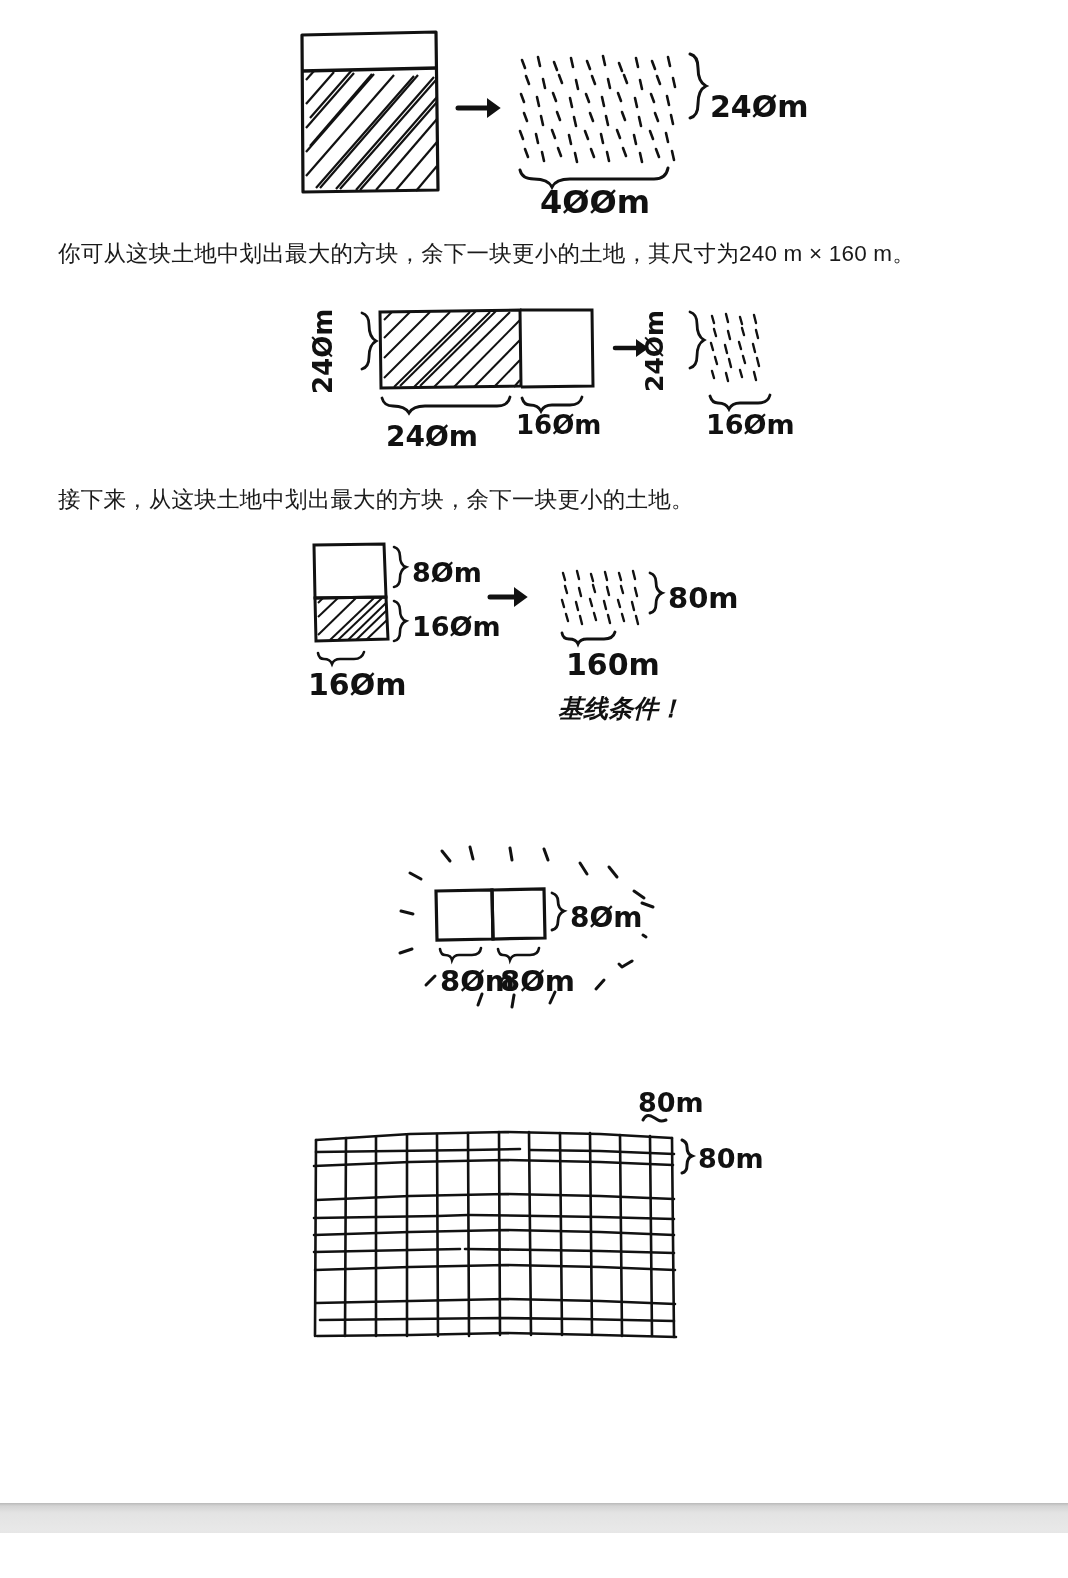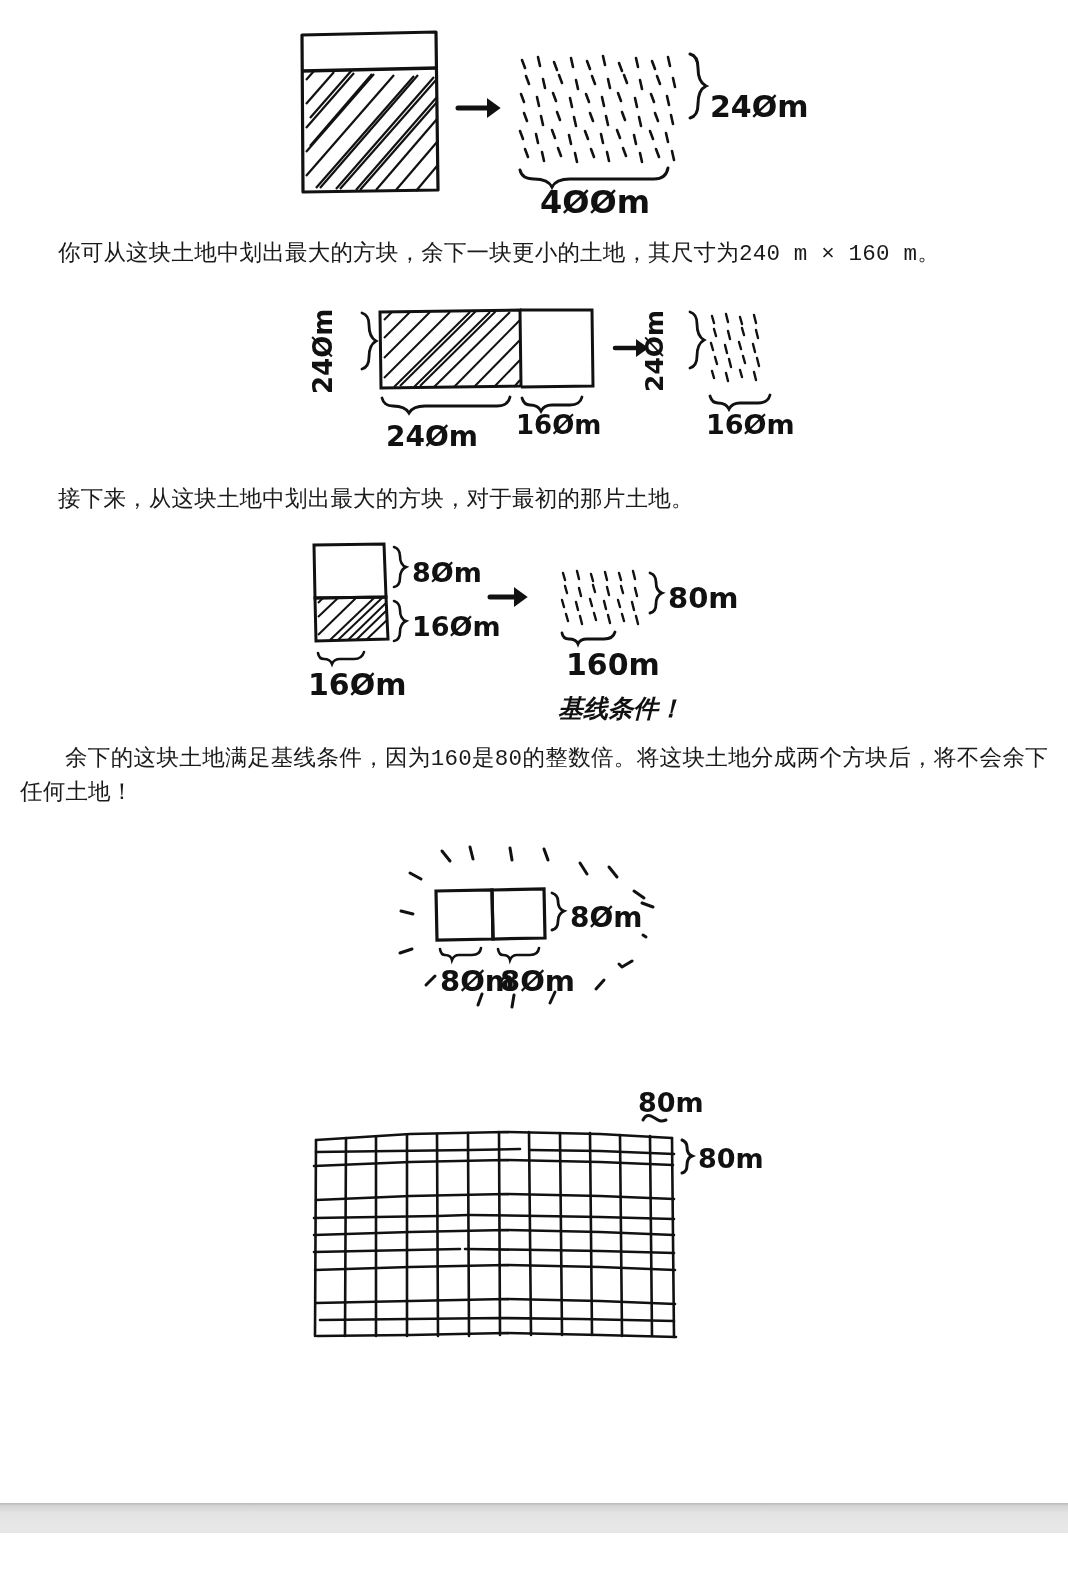--- a/index.html
+++ b/index.html
@@ -19,21 +19,21 @@
     left: 0; top: 0;
     width: 1068px;
     height: 1503px;
     background: #fff;
   }
   .figure {
     position: absolute;
   }
   .para {
     position: absolute;
-    font-family: Liberation Mono, monospace;
+    font-family: Liberation Sans, sans-serif;
     font-size: 22.5px;
     line-height: 34px;
     color: #1a1a1a;
     letter-spacing: 0.2px;
     text-align: justify;
   }
   .para.indent {
     text-indent: 45px;
   }
   .hand-label {
@@ -213,21 +213,21 @@
         <path d="M402,73 l2,7"></path>
           <path d="M416,75 l2,8"></path>
           <path d="M430,72 l2,7"></path>
           <path d="M444,74 l2,8"></path>
       </g>
       <path d="M400,98 q2,7 8,7 q8,0 11,6 q3,-6 11,-6 q8,0 18,0 q10,0 12,-8" stroke="#111" stroke-width="2.8" fill="none" stroke-linecap="round"></path>
       <text class="hand-label" x="396" y="136" font-size="27">16Øm</text>
     </svg>
   </div>
 
-  <div class="para" style="left:58px; top:483px; width:960px;">接下来，从这块土地中划出最大的方块，对于最初的那片土地。</div>
+  <div class="para" style="left:58px; top:483px; width:960px;">接下来，从这块土地中划出最大的方块，余下一块更小的土地。</div>
 
   <div class="figure" style="left:300px; top:535px; width:450px; height:190px;">
     <svg width="450" height="190" viewBox="0 0 450 190">
       <g stroke="#111" fill="none">
         <path d="M14,10 L84,9 L86,62 L15,63 Z" stroke-width="3"></path>
         <path d="M15,63 L86,62 L88,104 L16,106 Z" stroke-width="3"></path>
         <g stroke-width="2">
           <path d="M18,82 L38,63"></path>
             <path d="M18,100 L56,63"></path>
             <path d="M30,105 L74,63"></path>
@@ -275,21 +275,20 @@
           <path d="M336,81 l2,8"></path>
       </g>
       <path d="M350,38 q6,2 6,9 q0,9 6,11 q-6,3 -6,11 q0,8 -6,9" stroke="#111" stroke-width="2.8" fill="none" stroke-linecap="round"></path>
       <text class="hand-label" x="368" y="73" font-size="29">80m</text>
       <path d="M262,98 q1,6 7,6 q7,0 9,5 q2,-5 9,-5 q7,0 17,0 q9,0 11,-7" stroke="#111" stroke-width="2.8" fill="none" stroke-linecap="round"></path>
       <text class="hand-label" x="266" y="140" font-size="30">160m</text>
       <text x="258" y="182" font-size="25" fill="#111" font-family="DejaVu Sans, sans-serif" font-style="italic" font-weight="700">基线条件！</text>
     </svg>
   </div>
 
-  <div class="para indent" style="left:20px; top:742px; width:1028px;">余下的这块土地满足基线条件，因为160是80的整数倍。将这块土地分成两个方块后，将不会余下任何土地！</div>
 
   <div class="figure" style="left:390px; top:825px; width:300px; height:190px;">
     <svg width="300" height="190" viewBox="0 0 300 190">
       <g stroke="#111" stroke-width="3" stroke-linecap="round" fill="none">
         <path d="M52,26 l8,10"></path>
           <path d="M80,22 l3,12"></path>
           <path d="M120,23 l2,12"></path>
           <path d="M154,24 l4,11"></path>
         <path d="M190,38 l7,11"></path>
           <path d="M219,42 l8,10"></path>

